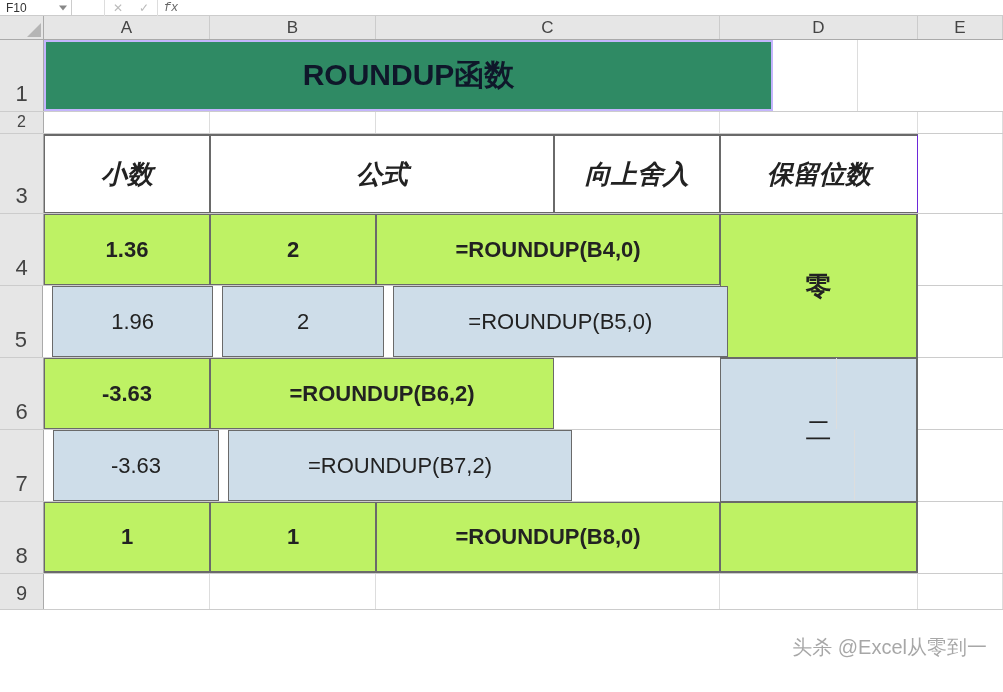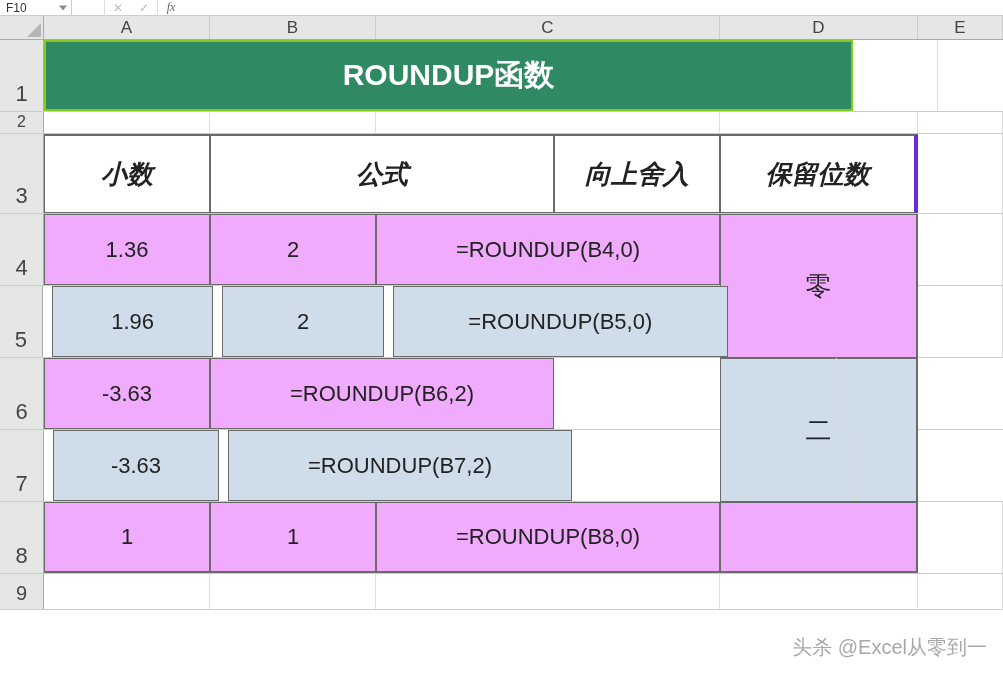--- a/index.html
+++ b/index.html
@@ -49,21 +49,21 @@
   .fb-btn {
     width: 26px;
     height: 100%;
     display: flex;
     align-items: center;
     justify-content: center;
     color: #bbb;
     font-size: 12px;
   }
   .fb-check { color: #bbb; }
-  .fb-fx { font-style: italic; color: #666; font-family: Liberation Serif, serif; }
+  .fb-fx { font-style: italic; color: #666; font-family: Liberation Mono, monospace; }
   .fb-divider {
     width: 1px;
     height: 16px;
     background: #ddd;
   }
   .fb-input {
     flex: 1;
     height: 100%;
     padding-left: 6px;
   }
@@ -140,46 +140,46 @@
 
   
   .h-title { height: 72px; }
   .h-r2 { height: 22px; }
   .h-header { height: 80px; }
   .h-data { height: 72px; }
   .h-r9 { height: 36px; }
 
   
   .title-cell {
-    width: 809px;
+    width: 729px;
     background: #2f8a64;
-    color: #ffffff;
+    color: #0f172a;
     font-weight: bold;
     font-size: 30px;
     text-align: center;
-    border: 2px solid #84cc16;
+    border: 2px solid #c4b5fd;
   }
 
   
   .hdr {
     font-weight: bold;
     font-size: 26px;
     border: 1px solid #6a6a6a;
     border-top: 2px solid #6a6a6a;
     background: #fff;
     font-style: italic;
   }
 
   
   .tbl {
     border: 1px solid #6a6a6a;
   }
   .tbl-last-b { border-bottom: 2px solid #6a6a6a; }
 
-  .bg-gray { background: #f0abfc; }
+  .bg-gray { background: #bef264; font-weight: bold; }
   .bg-blue { background: #cedde9; margin-left: 9px; }
 
   
   .merge-d {
     font-size: 26px;
   }
 
   .watermark {
     position: absolute;
     right: 16px;
@@ -230,21 +230,21 @@
     <div class="cell w-c"></div>
     <div class="cell w-d"></div>
     <div class="cell w-e"></div>
   </div>
 
   <div class="row h-header">
     <div class="row-h">3</div>
     <div class="cell hdr w-a">小数</div>
     <div class="cell hdr w-c">公式</div>
     <div class="cell hdr w-b">向上舍入</div>
-    <div class="cell hdr w-d" style="border-right:4px solid #6d28d9">保留位数</div>
+    <div class="cell hdr w-d" style="border-right:1px solid #6d28d9">保留位数</div>
     <div class="cell w-e"></div>
   </div>
 
   <div class="row h-data">
     <div class="row-h">4</div>
     <div class="cell tbl bg-gray w-a">1.36</div>
     <div class="cell tbl bg-gray w-b">2</div>
     <div class="cell tbl bg-gray w-c">=ROUNDUP(B4,0)</div>
     <div class="cell tbl bg-gray merge-d w-d" style="height:144px;border-right:2px solid #6a6a6a;position:absolute;margin-left:720px">零</div>
     <div style="width:198px"></div>

